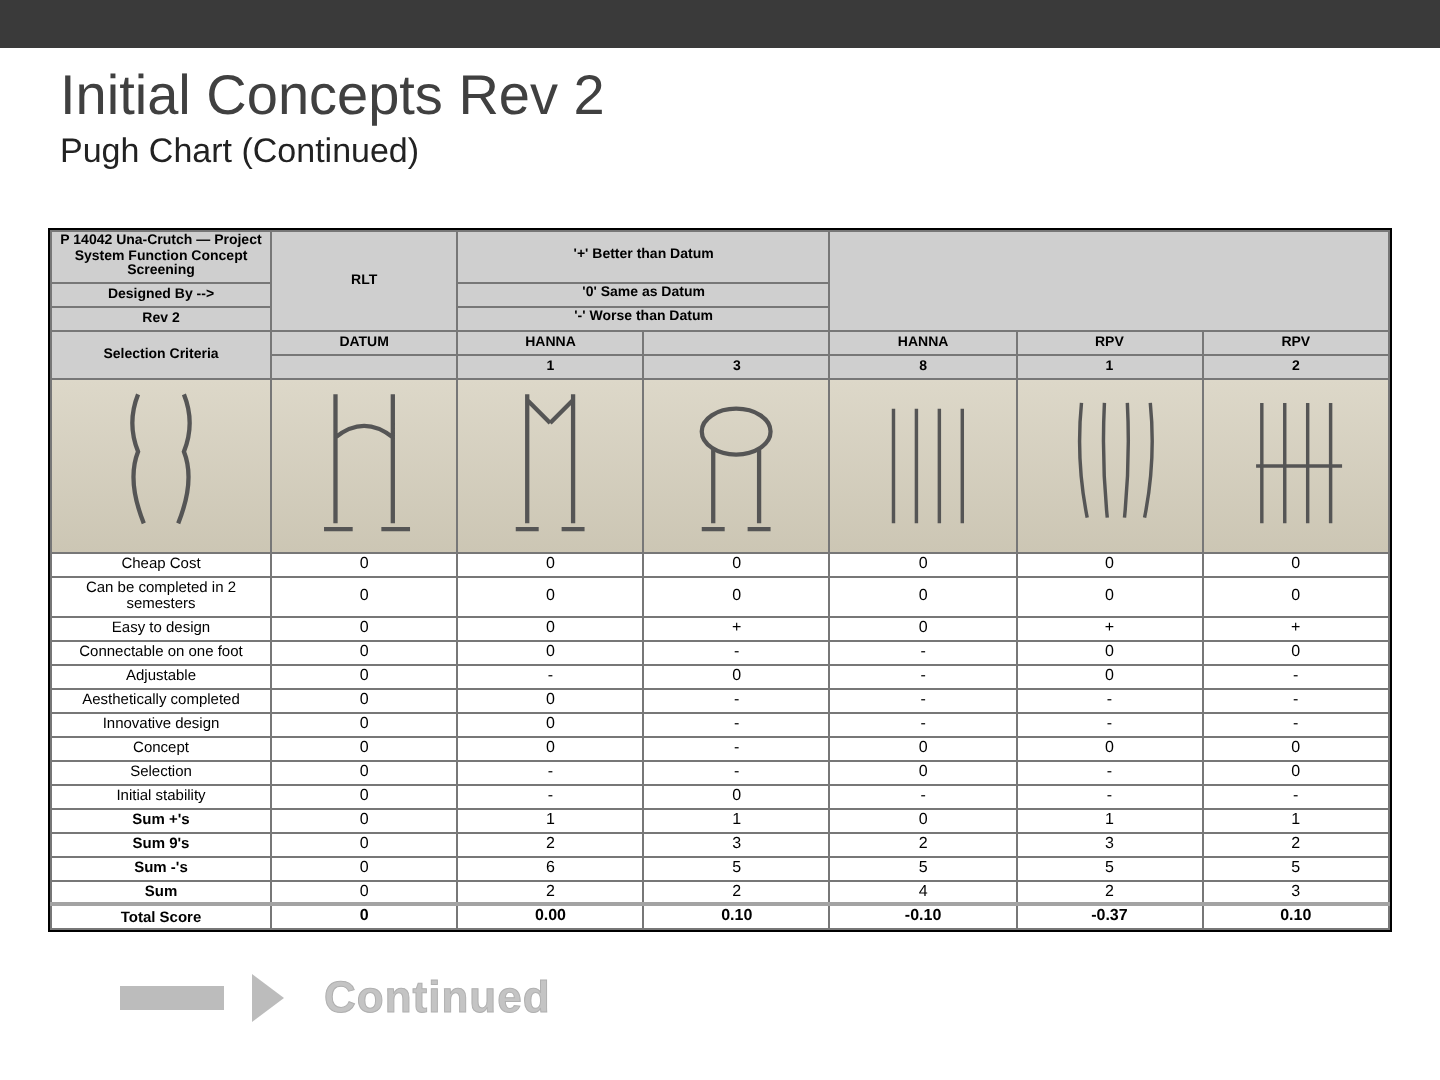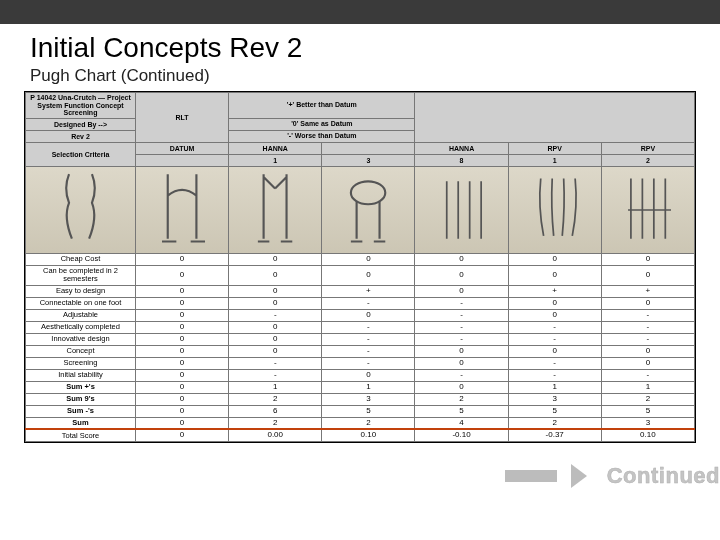--- a/index.html
+++ b/index.html
@@ -12,28 +12,28 @@
     position: relative;
   }
   .topbar {
     width: 100%;
     height: 24px;
     background: #3a3a3a;
   }
   .title {
     font-size: 28px;
     font-weight: 400;
-    color: #000000;
+    color: #404040;
     margin: 8px 0 2px 30px;
   }
   .subtitle {
     font-size: 17px;
     font-weight: 400;
     color: #222;
-    margin: 0 0 5px 30px;
+    margin: 0 0 28px 30px;
   }
   .chart-wrap {
     margin: 0 24px;
     border: 1px solid #000;
   }
   table {
     width: 100%;
     border-collapse: collapse;
     table-layout: fixed;
     font-size: 8px;
@@ -50,30 +50,29 @@
   .hdr-row td, .hdr-row th { background: #cfcfcf; font-weight: 600; font-size: 7px; }
   .left-col { width: 110px; text-align: center; }
   td.lbl { font-size: 7.5px; }
   .sketch {
     height: 86px;
     background: linear-gradient(180deg,#ddd8c9 0%,#ccc6b4 100%);
     position: relative;
   }
   .sketch svg { width: 100%; height: 100%; }
   .sc-td { padding: 0; }
-  .total-row td { font-weight: 400; border-top: 2px solid #c2410c; }
+  .total-row td { font-weight: 700; border-top: 2px solid #a3a3a3; }
   .legend-cell { font-size: 7px; line-height: 1.2; }
   .bold { font-weight: 700; }
 
   .cont-arrow {
     margin: 20px 0 3px 60px;
     display: flex;
     align-items: center;
     gap: 20px;
-    justify-content: flex-end;
   }
   .cont-arrow .shaft {
     width: 52px;
     height: 12px;
     background: #bcbcbc;
     border: 1px solid #bcbcbc;
   }
   .cont-arrow .head {
     width: 0; height: 0;
     border-top: 12px solid transparent;
@@ -249,21 +248,21 @@
         <tr>
           <td class="lbl">Concept</td>
           <td>0</td>
           <td>0</td>
           <td>-</td>
           <td>0</td>
           <td>0</td>
           <td>0</td>
         </tr>
         <tr>
-          <td class="lbl">Screening</td>
+          <td class="lbl">Selection</td>
           <td>0</td>
           <td>-</td>
           <td>-</td>
           <td>0</td>
           <td>-</td>
           <td>0</td>
         </tr>
         <tr>
           <td class="lbl">Initial stability</td>
           <td>0</td>

